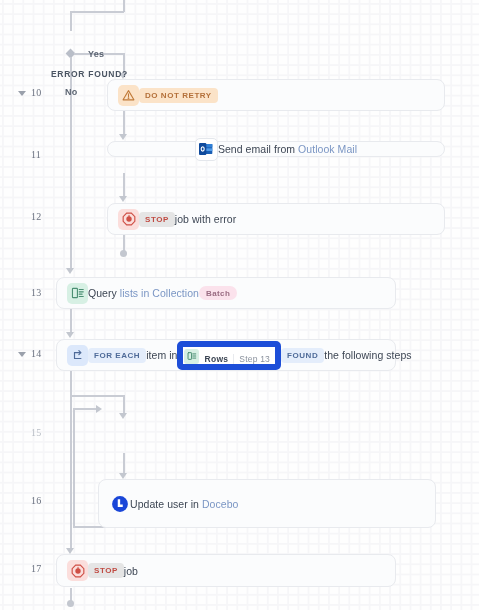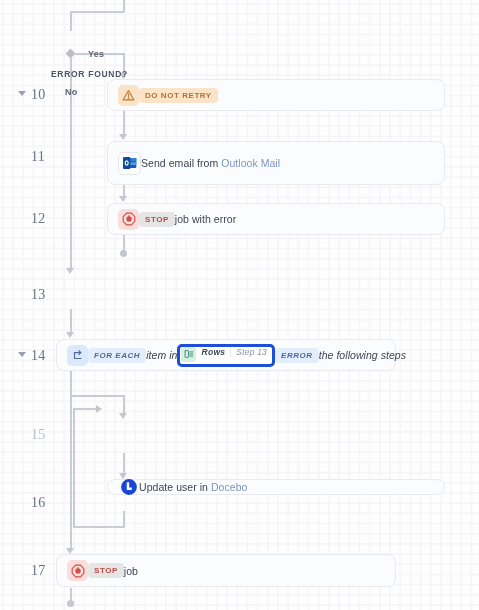--- a/index.html
+++ b/index.html
@@ -48,21 +48,21 @@
     background:#c3c7cf;
   }
   .diamond{
     position:absolute;width:7px;height:7px;background:#b9bec8;
     transform:rotate(45deg);
   }
 
   
   .gutter-num{
     position:absolute;
-    font-size:14px;color:#6b7280;
+    font-size:10px;color:#6b7280;
     font-family:"Liberation Serif", serif;
     letter-spacing:.2px;
     white-space:nowrap;
   }
   .gutter-num.dim{color:#b9bec6;}
   .caret{
     position:absolute;width:0;height:0;
     border-left:4px solid transparent;
     border-right:4px solid transparent;
     border-top:5px solid #9aa0ab;
@@ -126,22 +126,22 @@
   .pill-donotretry{background:#fbe3c8;color:#b4703a;}
   .pill-stop{background:#e5e5e5;color:#c04a42;}
   .pill-foreach{background:#e4edfb;color:#4f6b99;}
   .pill-repeat{background:#e4edfb;color:#4f6b99;}
   .pill-batch{
     background:#fbe2ec;color:#9a6b82;
     font-size:8px;font-weight:bold;letter-spacing:.4px;
     padding:2.5px 7px;border-radius:9px;
   }
   .chip-rows{
-    display:inline-flex;align-items:flex-start;
-    border:3px solid #1d4ed8;border-radius:5px;
+    display:inline-flex;align-items:flex-end;
+    border:6px solid #1d4ed8;border-radius:5px;
     background:#ffffff;overflow:hidden;flex:0 0 auto;
     height:17px;
   }
   .chip-rows .chip-ico{
     width:15px;height:15px;margin:0 0 0 1px;border-radius:3px;
     background:#d7f0e4;display:flex;align-items:center;justify-content:center;
     flex:0 0 auto;
   }
   .chip-rows .chip-lbl{
     font-size:8.5px;font-weight:bold;color:#3d4654;
@@ -230,21 +230,21 @@
     <span class="icon-tile tile-warn">
       <svg class="ic" width="13" height="13" viewBox="0 0 24 24" fill="none" stroke="#c07a38" stroke-width="2" stroke-linecap="round" stroke-linejoin="round">
         <path d="M12 3 L22 20 L2 20 Z"></path>
           <line x1="12" y1="9" x2="12" y2="14"></line>
           <circle cx="12" cy="17" r="0.6" fill="#c07a38"></circle>
       </svg>
     </span>
     <span class="pill pill-donotretry">DO NOT RETRY</span>
   </div>
 
-  <div class="card" style="left:107px;top:141px;width:338px;height:44px;">
+  <div class="card" style="left:107px;top:141px;width:338px;height:16px;justify-content:center;">
     <span class="icon-tile tile-outlook">
       <svg class="ic" width="16" height="16" viewBox="0 0 24 24">
         <rect x="9.5" y="4.5" width="12" height="15" rx="1" fill="#1a5fb4"></rect>
         <rect x="9.5" y="4.5" width="12" height="5" fill="#2f7fd6"></rect>
         <rect x="9.5" y="11" width="12" height="4" fill="#4e9ae8"></rect>
         <rect x="1.5" y="3" width="11" height="18" rx="1.6" fill="#0f4a9c"></rect>
         <ellipse cx="7" cy="12" rx="3.1" ry="4" fill="#ffffff"></ellipse>
         <ellipse cx="7" cy="12" rx="1.4" ry="2.1" fill="#0f4a9c"></ellipse>
       </svg>
     </span>
@@ -256,48 +256,61 @@
       <svg class="ic" width="14" height="14" viewBox="0 0 24 24">
         <polygon points="8,2 16,2 22,8 22,16 16,22 8,22 2,16 2,8" fill="none" stroke="#cf4f45" stroke-width="2"></polygon>
         <circle cx="12" cy="12" r="4.6" fill="#cf4f45"></circle>
         <rect x="11.2" y="5" width="1.7" height="5" fill="#cf4f45"></rect>
       </svg>
     </span>
     <span class="pill pill-stop">STOP</span>
     <span class="card-text">job with error</span>
   </div>
 
-
-  <div class="card" style="left:56px;top:339px;width:340px;height:32px;font-style:italic;">
+  <div class="card" style="left:56px;top:277px;width:340px;height:32px;">
+    <span class="icon-tile tile-query">
+      <svg class="ic" width="14" height="14" viewBox="0 0 24 24" fill="none" stroke="#4b8f73" stroke-width="1.9" stroke-linecap="round">
+        <rect x="2.5" y="4" width="8.5" height="16" rx="1.2"></rect>
+        <line x1="14" y1="6" x2="21" y2="6"></line>
+        <line x1="14" y1="10" x2="21" y2="10"></line>
+        <line x1="14" y1="14" x2="19" y2="14"></line>
+        <line x1="14" y1="18" x2="21" y2="18"></line>
+      </svg>
+    </span>
+    <span class="card-text"><span>Query </span><span class="lnk">lists in Collection</span></span>
+    <span class="pill-batch">Batch</span>
+  </div>
+
+  <div class="card" style="left:56px;top:339px;width:340px;height:32px;">
     <span class="icon-tile tile-loop">
       <svg class="ic" width="14" height="14" viewBox="0 0 24 24" fill="none" stroke="#4f6b99" stroke-width="2" stroke-linecap="round" stroke-linejoin="round">
         <path d="M6 8 H17 M17 8 L13.5 4.5 M17 8 L13.5 11.5"></path>
         <path d="M6 8 V18 H17"></path>
       </svg>
     </span>
     <span class="pill pill-foreach">FOR EACH</span>
     <span class="card-text">item in</span>
     <span class="chip-rows">
       <span class="chip-ico">
         <svg class="ic" width="10" height="10" viewBox="0 0 24 24" fill="none" stroke="#4b8f73" stroke-width="2.4" stroke-linecap="round">
           <rect x="2.5" y="4" width="8.5" height="16" rx="1.2"></rect>
           <line x1="14" y1="7" x2="21" y2="7"></line>
           <line x1="14" y1="12" x2="21" y2="12"></line>
           <line x1="14" y1="17" x2="21" y2="17"></line>
         </svg>
       </span>
       <span class="chip-lbl">Rows</span>
       <span class="chip-sub">Step 13</span>
     </span>
-    <span class="pill pill-repeat">ERROR</span>
+    <span class="pill pill-repeat">FOUND</span>
     <span class="card-text">the following steps</span>
   </div>
 
 
-  <div class="card" style="left:107px;top:479px;width:338px;height:16px;">
+  <div class="card" style="left:98px;top:479px;width:338px;height:49px;">
     <span class="icon-tile tile-plain">
       <svg class="ic" width="20" height="20" viewBox="0 0 24 24">
         <circle cx="12" cy="12" r="9.5" fill="#1a46d8"></circle>
         <path d="M9.3 6.2 v9.4 h6.0 v-3.0 h-3.1 v-6.4 z" fill="#ffffff"></path>
       </svg>
     </span>
     <span class="card-text"><span>Update user in </span><span class="lnk">Docebo</span></span>
   </div>
 
   <div class="card" style="left:56px;top:554px;width:340px;height:33px;">

